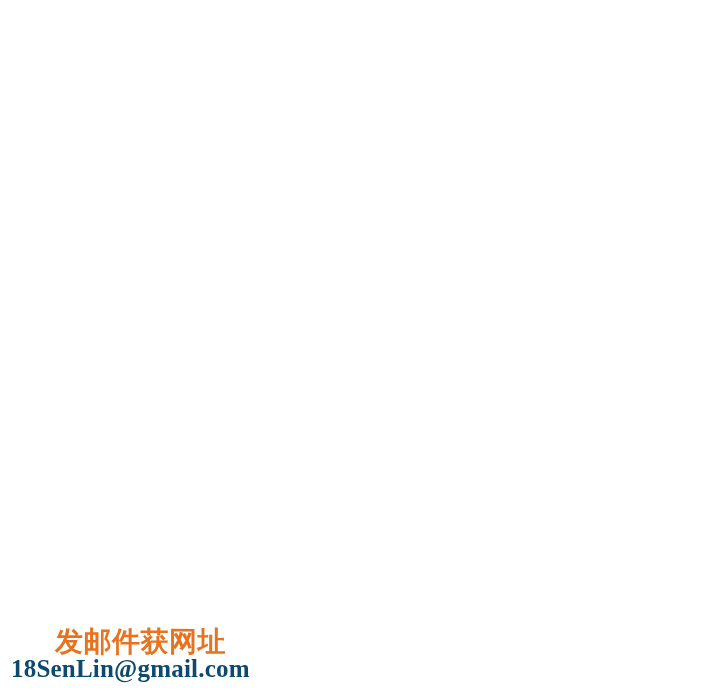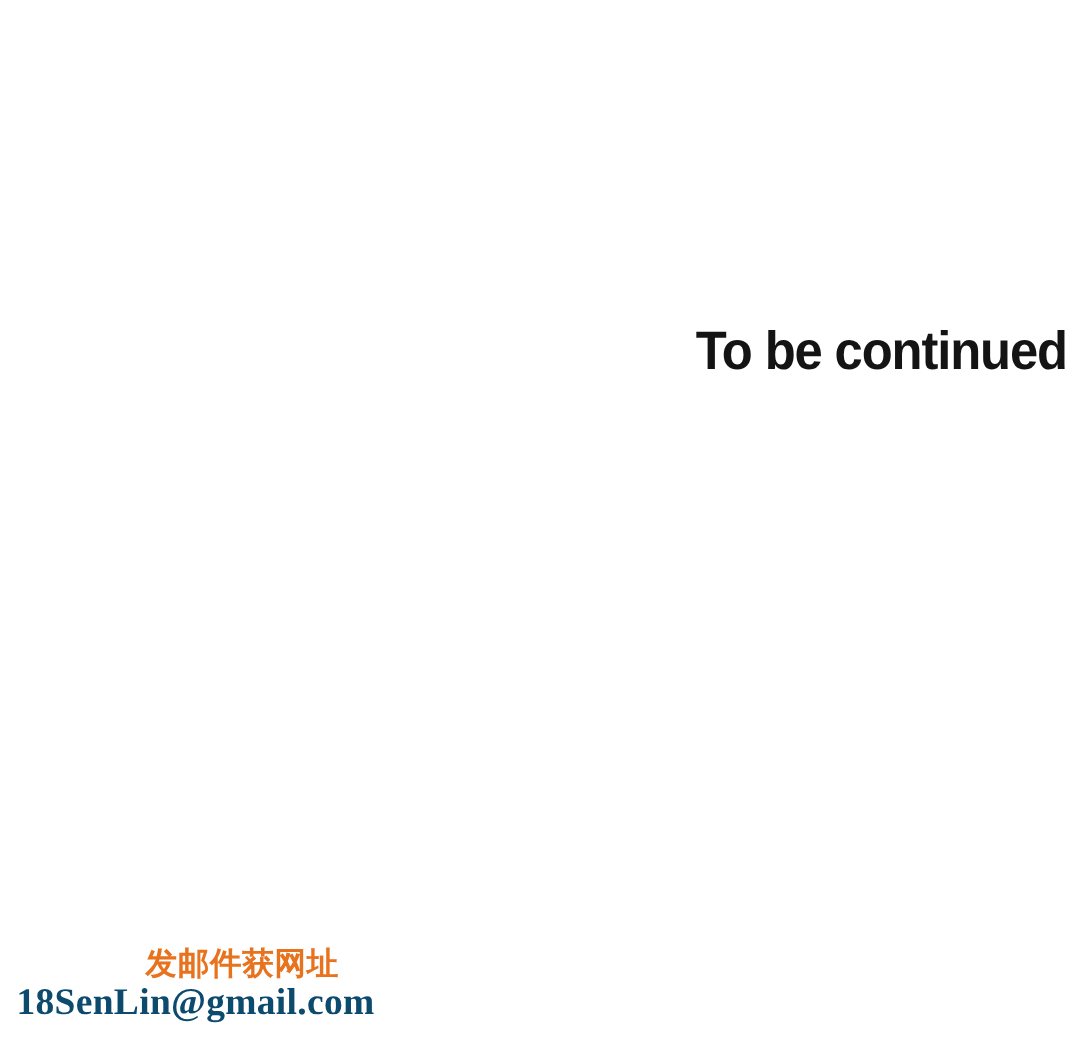--- a/index.html
+++ b/index.html
@@ -49,21 +49,21 @@
     position: absolute;
     left: 0;
     top: 630px;
     width: 260px;
     color: #e8731e;
     user-select: none;
   }
 
   .watermark-cn {
     font-family: "DejaVu Serif", "Liberation Serif", serif;
-    font-size: 21px;
+    font-size: 28px;
     font-weight: 700;
     line-height: 24px;
     color: #e8731e;
     text-align: right;
     padding-right: 34px;
     white-space: nowrap;
     letter-spacing: 0.5px;
   }
 
   .watermark-email {
@@ -76,22 +76,19 @@
     padding-left: 11px;
     white-space: nowrap;
     letter-spacing: 0.2px;
   }
 </style>
 </head>
 <body>
 
 <div id="page">
 
-  <div class="end-card">
-    <span class="end-card-text">To be continued</span>
-  </div>
 
   <div class="watermark">
     <div class="watermark-cn">发邮件获网址</div>
     <div class="watermark-email">18SenLin@gmail.com</div>
   </div>
 
 </div>
 
 </body></html>

